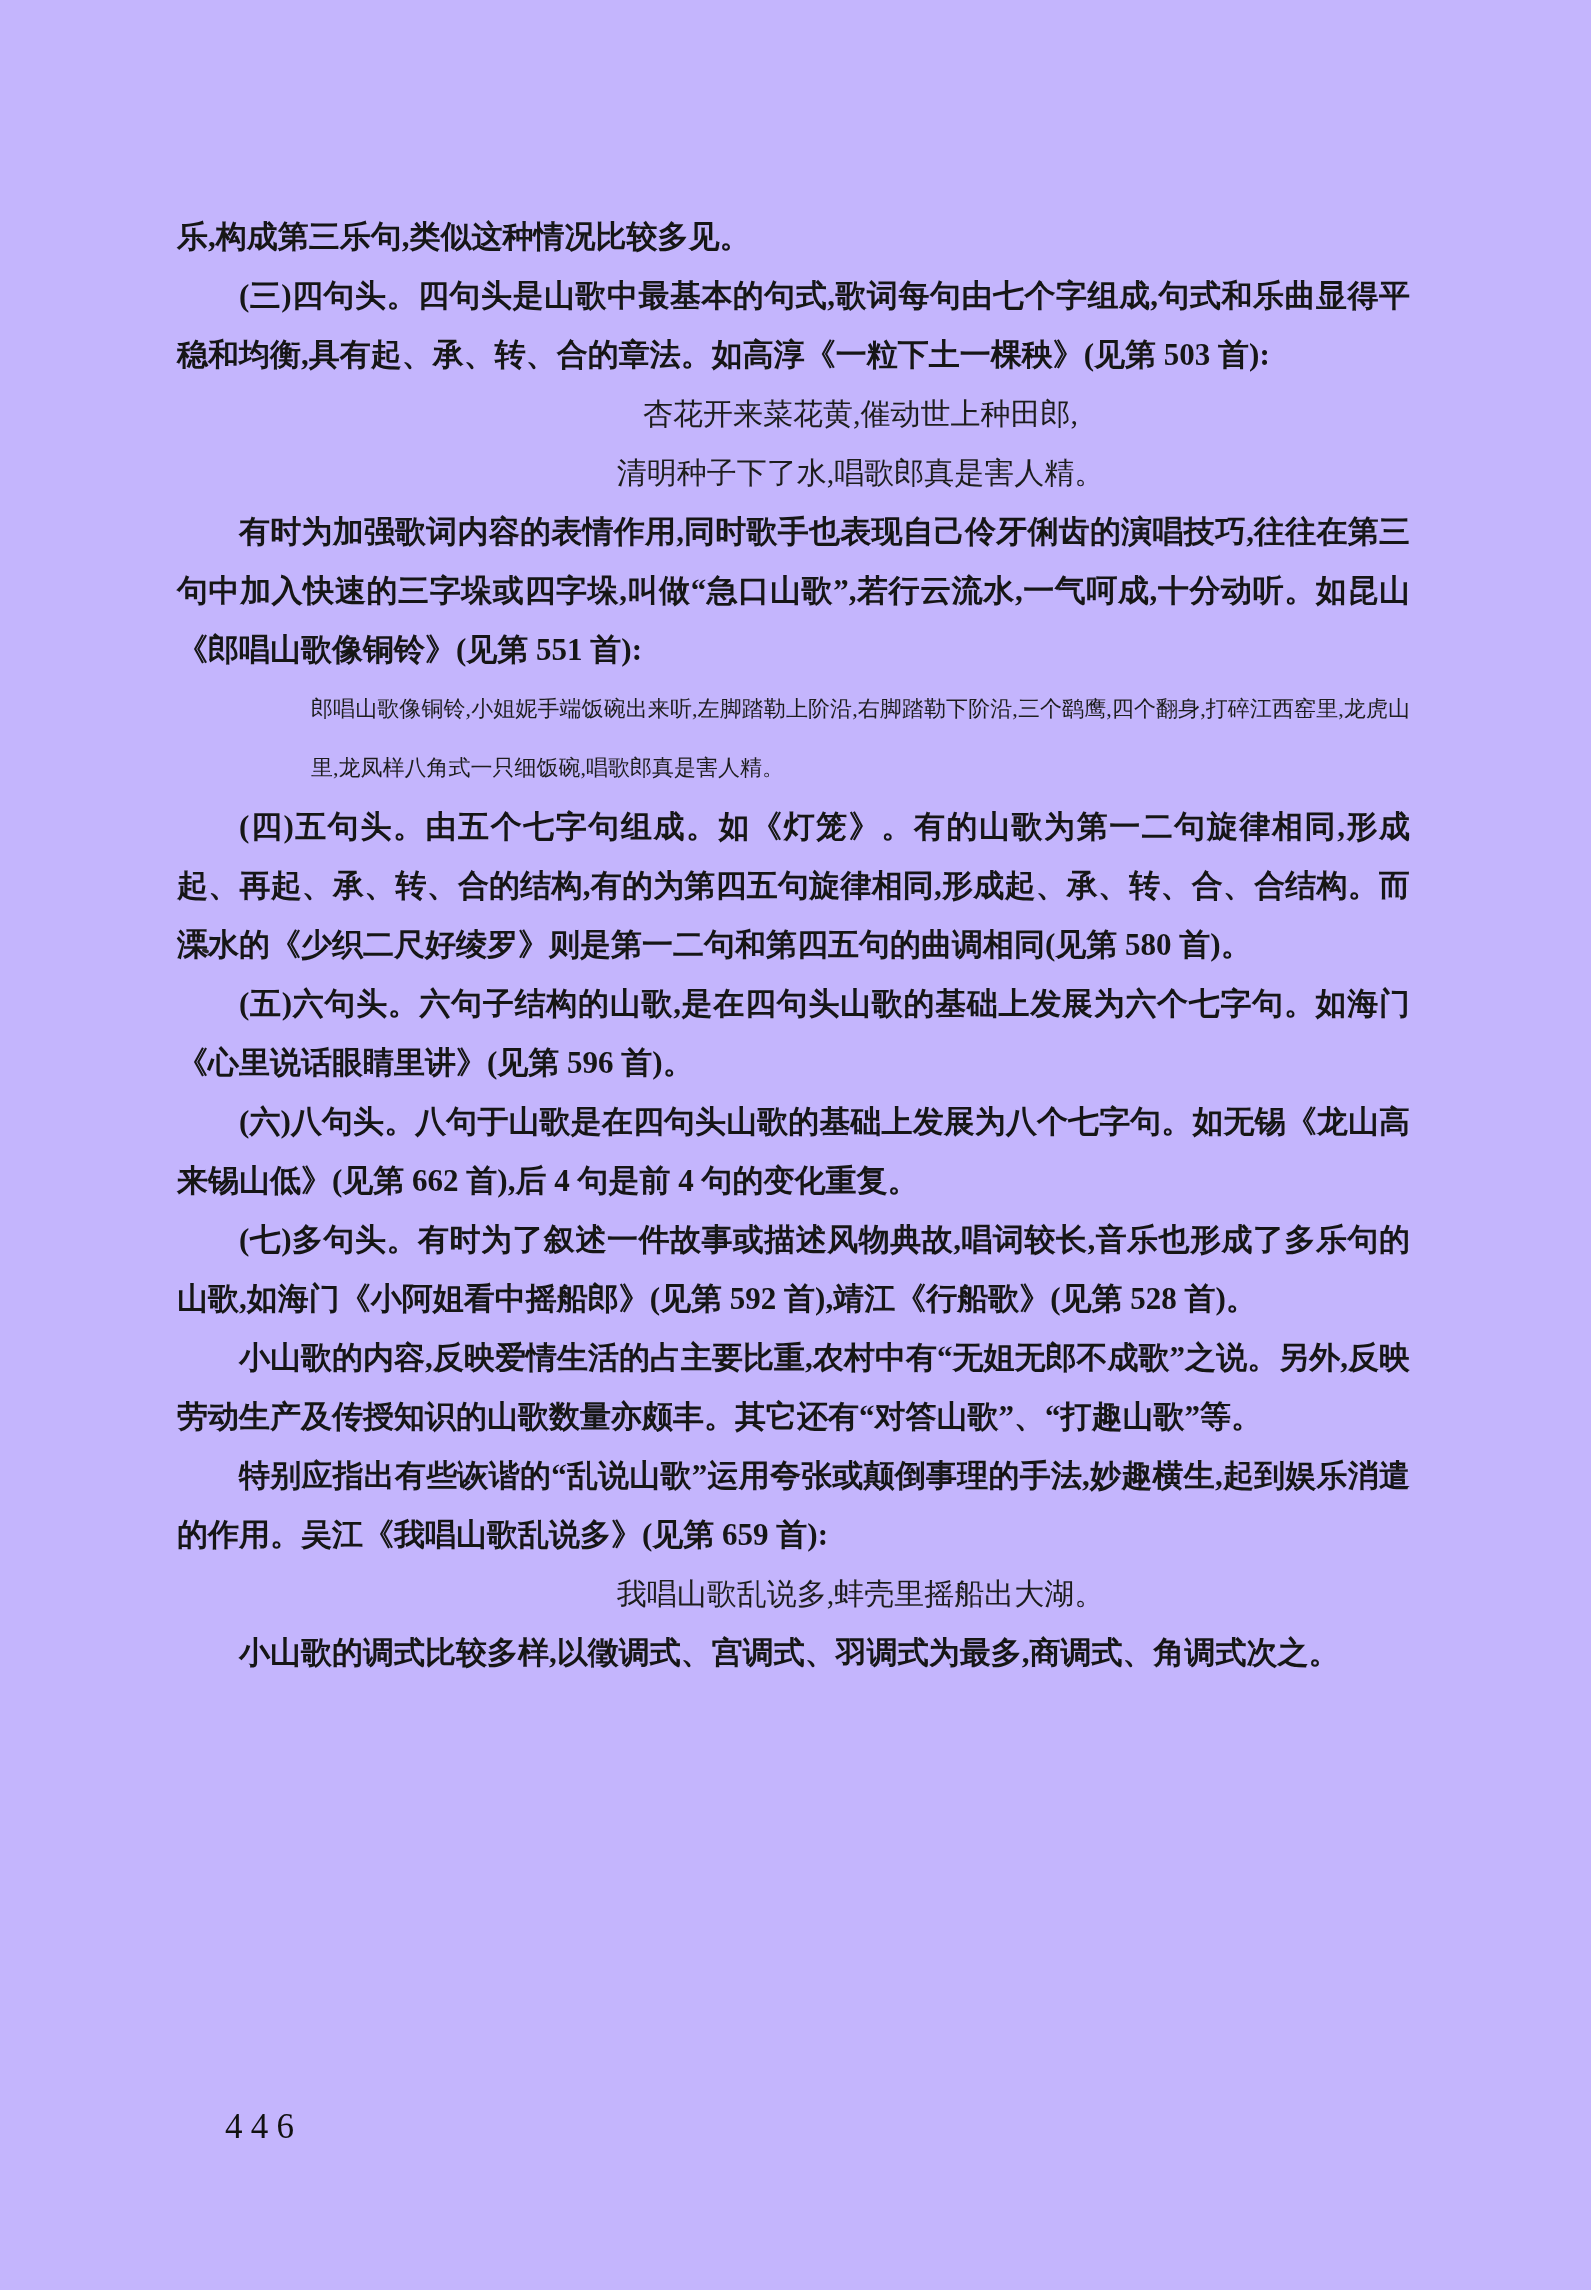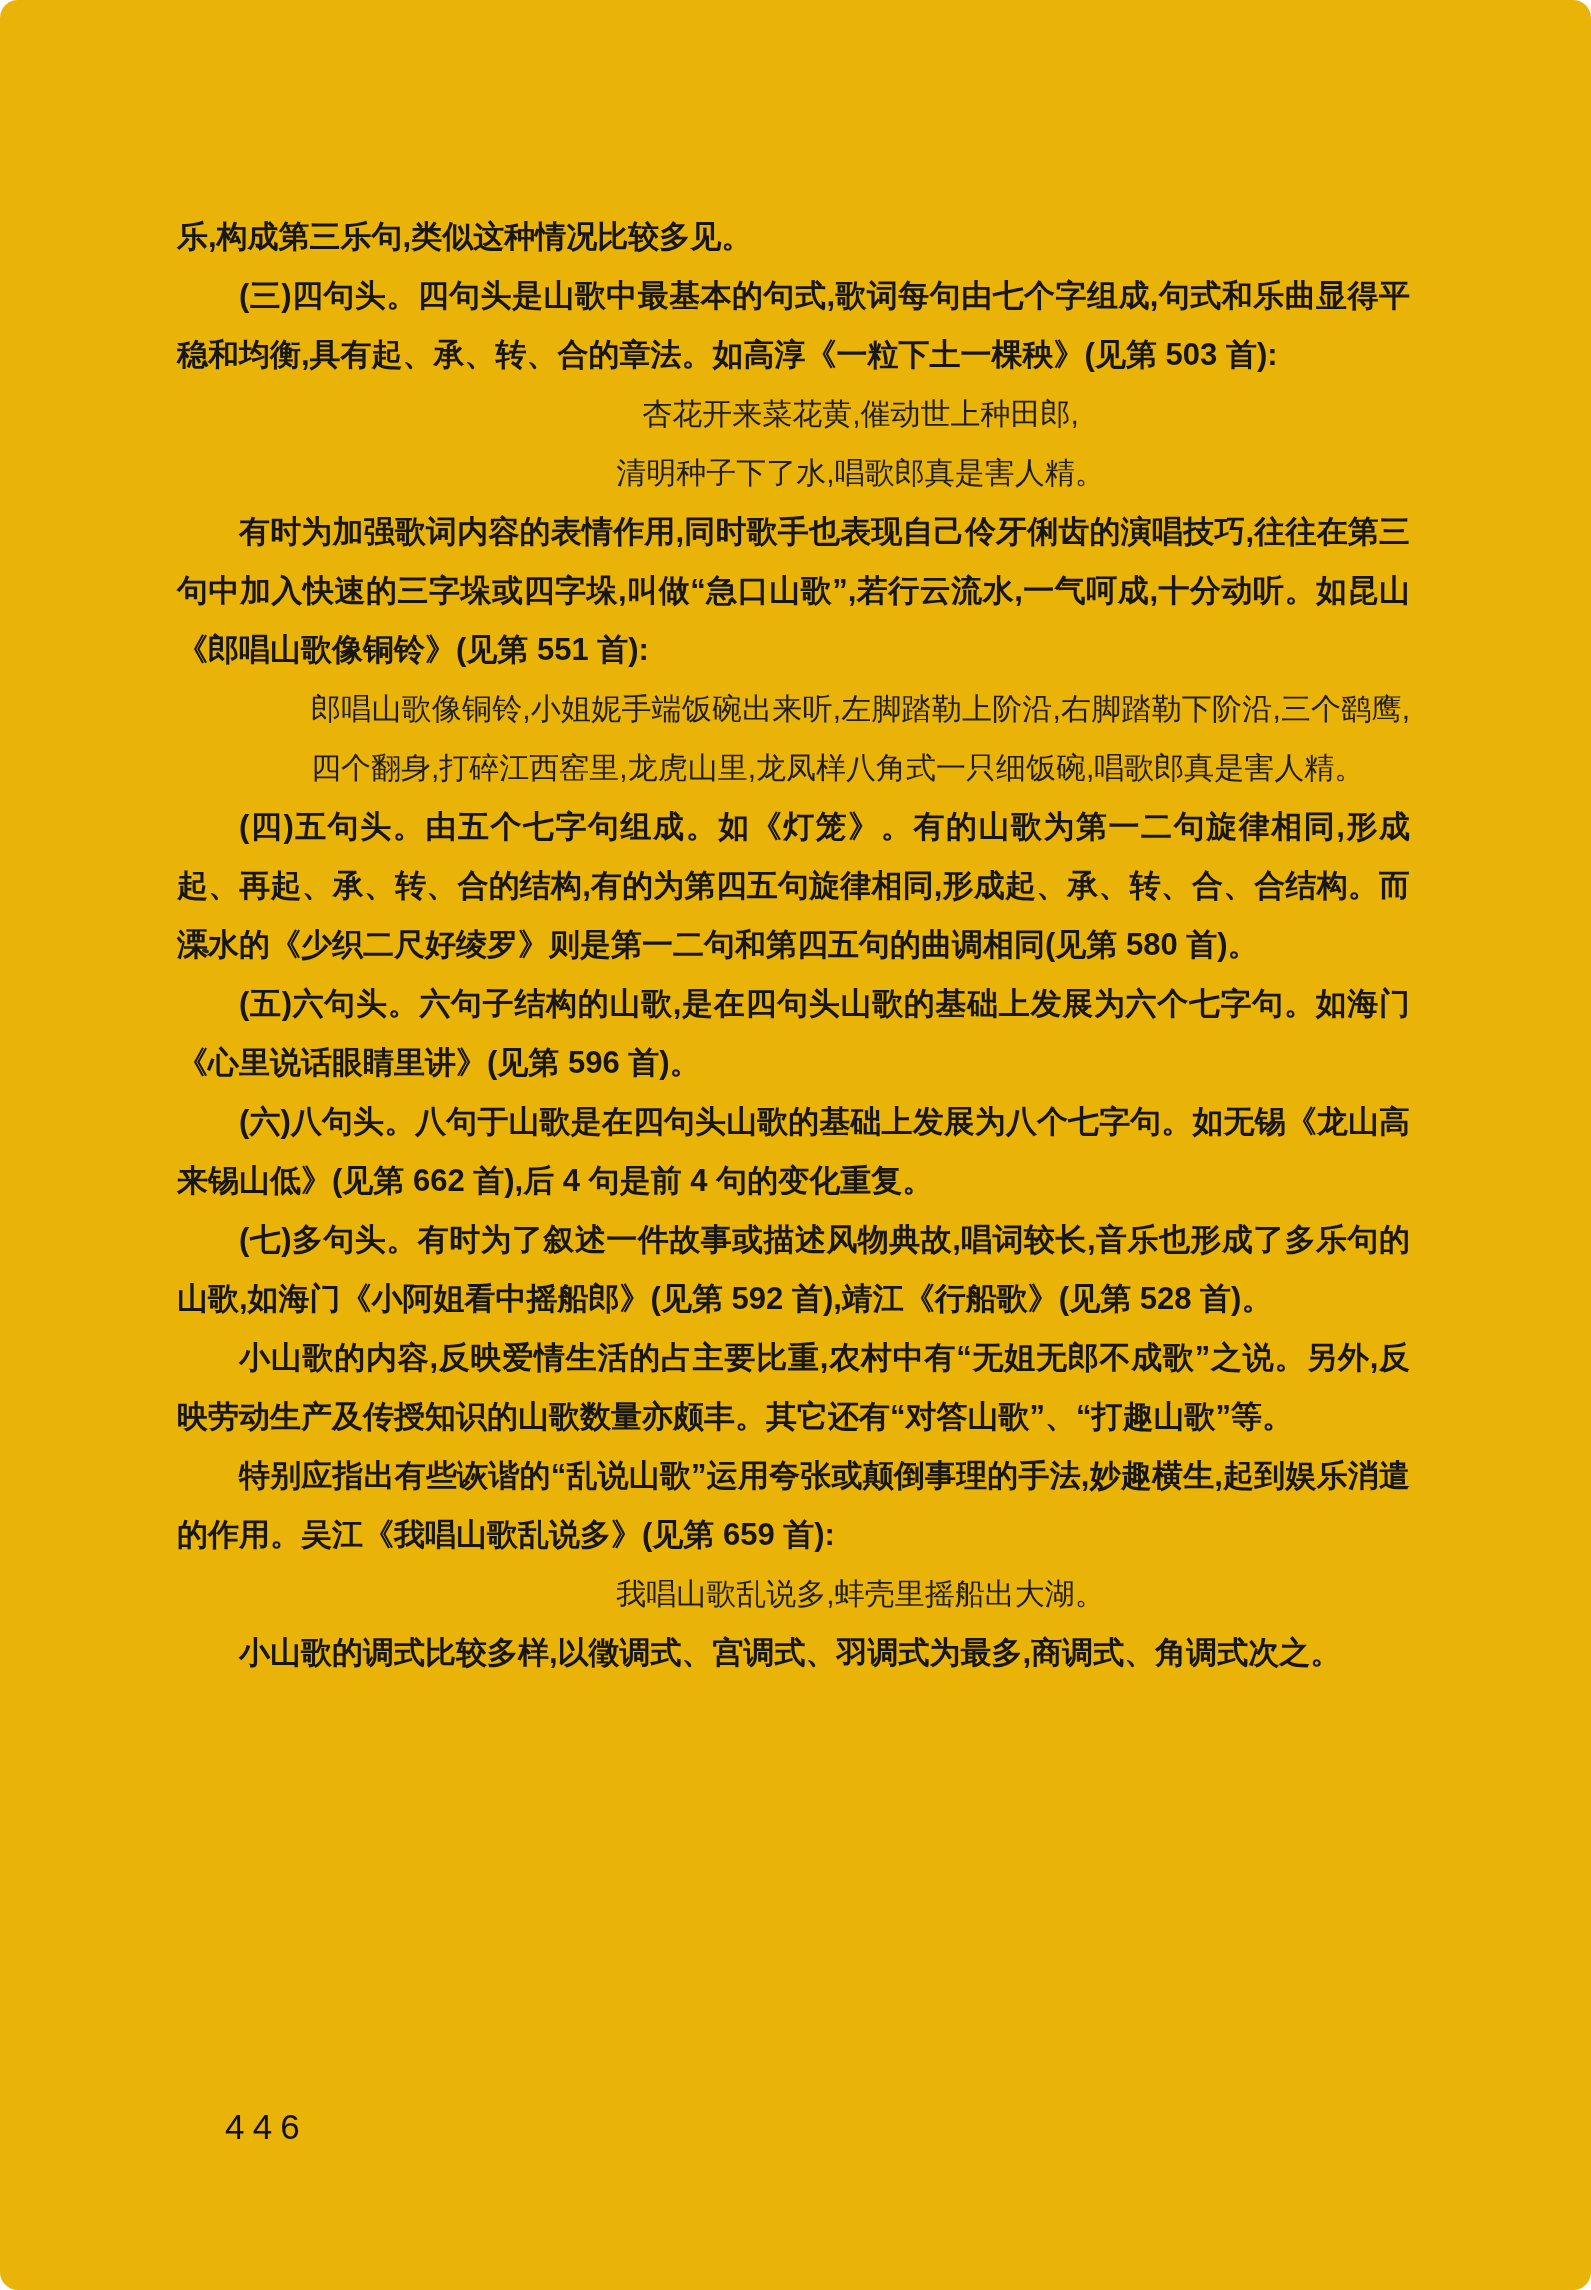--- a/index.html
+++ b/index.html
@@ -4,25 +4,24 @@
 <style>
   html, body {
     margin: 0;
     padding: 0;
     background: #ffffff;
   }
   .page {
     position: relative;
     width: 1591px;
     height: 2290px;
-    background: #eab308;
+    background: #c4b5fd;
     overflow: hidden;
-    font-family: Liberation Sans, sans-serif;
+    font-family: Liberation Serif, serif;
     color: #161616;
-    border-radius: 18px;
   }
   .text-block {
     position: absolute;
     left: 177px;
     top: 207px;
     width: 1233px;
     font-size: 31px;
     line-height: 59px;
     font-weight: 600;
     text-align: justify;
@@ -40,21 +39,21 @@
   .verse-line {
     margin-left: 134px;
     font-size: 30px;
     font-weight: 400;
     line-height: 59px;
     text-align: center;
     color: #1d1d1d;
   }
   .quote-block {
     margin: 0 0 0 134px;
-    font-size: 30px;
+    font-size: 22px;
     font-weight: 400;
     line-height: 59px;
     text-align: justify;
     color: #1d1d1d;
   }
   .folio {
     position: absolute;
     left: 225px;
     top: 2107px;
     font-size: 35px;

